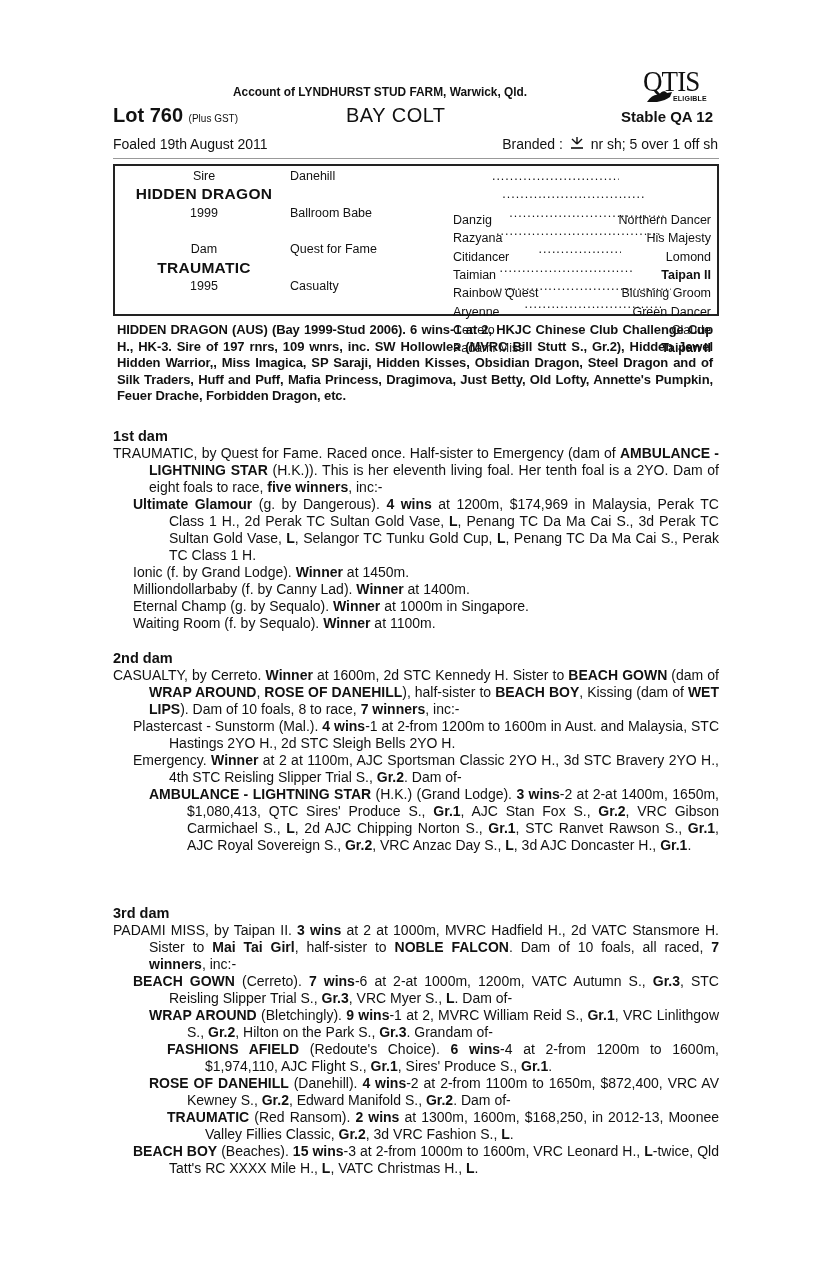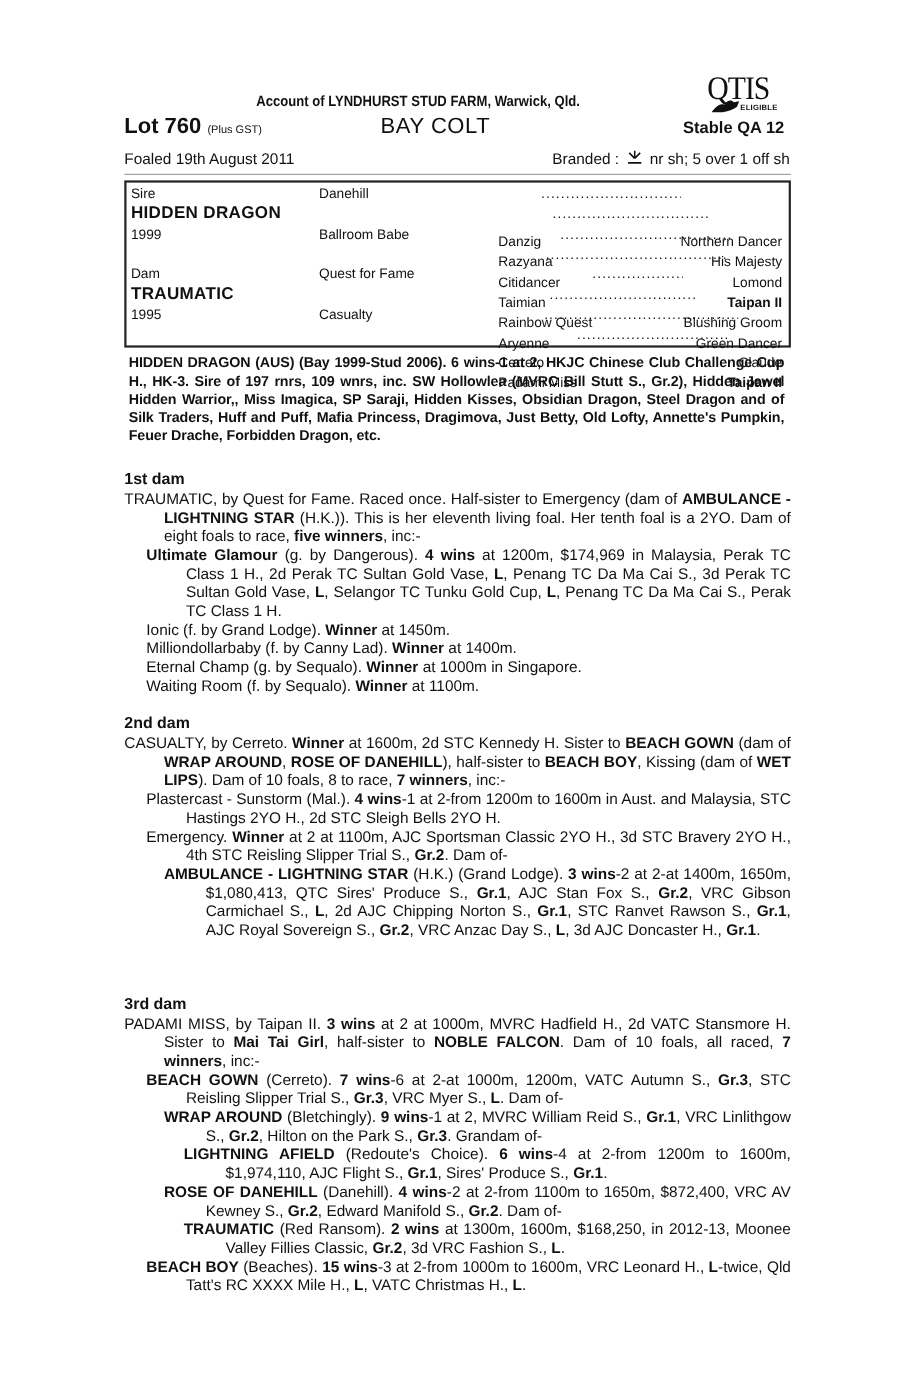--- a/index.html
+++ b/index.html
@@ -12,21 +12,21 @@
   .lotrow{position:absolute;left:0;top:104px;width:606px;height:24px;}
   .lot{position:absolute;left:0;top:0;font-weight:bold;font-size:20px;}
   .lot small{font-weight:normal;font-size:10px;}
   .sex{position:absolute;left:233px;top:0;font-weight:normal;font-size:20px;letter-spacing:0.5px;}
   .stable{position:absolute;right:6px;top:4px;font-weight:bold;font-size:15px;}
   .foalrow{position:absolute;left:0;top:136px;width:606px;font-size:14px;}
   .branded{position:absolute;right:1px;top:0;white-space:nowrap;}
   .brandmark{display:inline-block;width:16px;height:14px;position:relative;vertical-align:-1px;margin:0 2px;}
   .rule{position:absolute;left:0;top:158px;width:606px;height:1px;background:#999;}
   .ped{position:absolute;left:0;top:164px;width:602px;height:148px;border:2px solid #222;font-size:12.5px;}
-  .ped .c1{position:absolute;left:4px;width:170px;}
+  .ped .c1{position:absolute;left:4px;width:170px;text-align:center;}
   .ped .c2{position:absolute;left:175px;width:160px;}
   .ped .c3{position:absolute;left:338px;width:258px;display:flex;}
   .ped .c3 .nm{white-space:nowrap;margin-top:44px;}
   .ped .c3 .dots{flex:1;overflow:hidden;white-space:nowrap;letter-spacing:1px;}
   .ped .c3 .dots::after{content:"................................................................................................";}
   .ped .big{font-weight:bold;font-size:15.5px;letter-spacing:0.3px;}
   .ped .b{font-weight:bold;}
   .sireblurb{position:absolute;left:4px;top:322px;width:596px;font-weight:bold;font-size:13px;line-height:16.6px;text-align:justify;letter-spacing:-0.1px;}
   .sec{position:absolute;left:0;width:606px;font-size:14px;line-height:17px;}
   .sec h3{margin:0;font-size:14.5px;font-weight:bold;}
@@ -150,20 +150,20 @@
         <div class="p l2"><span class="b">AMBULANCE - LIGHTNING STAR</span><span> (H.K.) (Grand Lodge). </span><span class="b">3 wins</span><span>-2 at 2-at 1400m, 1650m, $1,080,413, QTC Sires' Produce S., </span><span class="b">Gr.1</span><span>, AJC Stan Fox S., </span><span class="b">Gr.2</span><span>, VRC Gibson Carmichael S., </span><span class="b">L</span><span>, 2d AJC Chipping Norton S., </span><span class="b">Gr.1</span><span>, STC Ranvet Rawson S., </span><span class="b">Gr.1</span><span>, AJC Royal Sovereign S., </span><span class="b">Gr.2</span><span>, VRC Anzac Day S., </span><span class="b">L</span><span>, 3d AJC Doncaster H., </span><span class="b">Gr.1</span><span>.</span></div>
       </div>
   </div>
 
   <div class="sec" style="top:905px">
     <h3>3rd dam</h3>
     <div>
         <div class="p i1"><span>PADAMI MISS, by Taipan II. </span><span class="b">3 wins</span><span> at 2 at 1000m, MVRC Hadfield H., 2d VATC Stansmore H. Sister to </span><span class="b">Mai Tai Girl</span><span>, half-sister to </span><span class="b">NOBLE FALCON</span><span>. Dam of 10 foals, all raced, </span><span class="b">7 winners</span><span>, inc:-</span></div>
         <div class="p l1"><span class="b">BEACH GOWN</span><span> (Cerreto). </span><span class="b">7 wins</span><span>-6 at 2-at 1000m, 1200m, VATC Autumn S., </span><span class="b">Gr.3</span><span>, STC Reisling Slipper Trial S., </span><span class="b">Gr.3</span><span>, VRC Myer S., </span><span class="b">L</span><span>. Dam of-</span></div>
         <div class="p l2"><span class="b">WRAP AROUND</span><span> (Bletchingly). </span><span class="b">9 wins</span><span>-1 at 2, MVRC William Reid S., </span><span class="b">Gr.1</span><span>, VRC Linlithgow S., </span><span class="b">Gr.2</span><span>, Hilton on the Park S., </span><span class="b">Gr.3</span><span>. Grandam of-</span></div>
-        <div class="p l3"><span class="b">LIGHTNING AFIELD</span><span> (Redoute's Choice). </span><span class="b">6 wins</span><span>-4 at 2-from 1200m to 1600m, $1,974,110, AJC Flight S., </span><span class="b">Gr.1</span><span>, Sires' Produce S., </span><span class="b">Gr.1</span><span>.</span></div>
+        <div class="p l3"><span class="b">FASHIONS AFIELD</span><span> (Redoute's Choice). </span><span class="b">6 wins</span><span>-4 at 2-from 1200m to 1600m, $1,974,110, AJC Flight S., </span><span class="b">Gr.1</span><span>, Sires' Produce S., </span><span class="b">Gr.1</span><span>.</span></div>
         <div class="p l2"><span class="b">ROSE OF DANEHILL</span><span> (Danehill). </span><span class="b">4 wins</span><span>-2 at 2-from 1100m to 1650m, $872,400, VRC AV Kewney S., </span><span class="b">Gr.2</span><span>, Edward Manifold S., </span><span class="b">Gr.2</span><span>. Dam of-</span></div>
         <div class="p l3"><span class="b">TRAUMATIC</span><span> (Red Ransom). </span><span class="b">2 wins</span><span> at 1300m, 1600m, $168,250, in 2012-13, Moonee Valley Fillies Classic, </span><span class="b">Gr.2</span><span>, 3d VRC Fashion S., </span><span class="b">L</span><span>.</span></div>
         <div class="p l1"><span class="b">BEACH BOY</span><span> (Beaches). </span><span class="b">15 wins</span><span>-3 at 2-from 1000m to 1600m, VRC Leonard H., </span><span class="b">L</span><span>-twice, Qld Tatt's RC XXXX Mile H., </span><span class="b">L</span><span>, VATC Christmas H., </span><span class="b">L</span><span>.</span></div>
       </div>
   </div>
 
 </div>
 
 </body></html>

